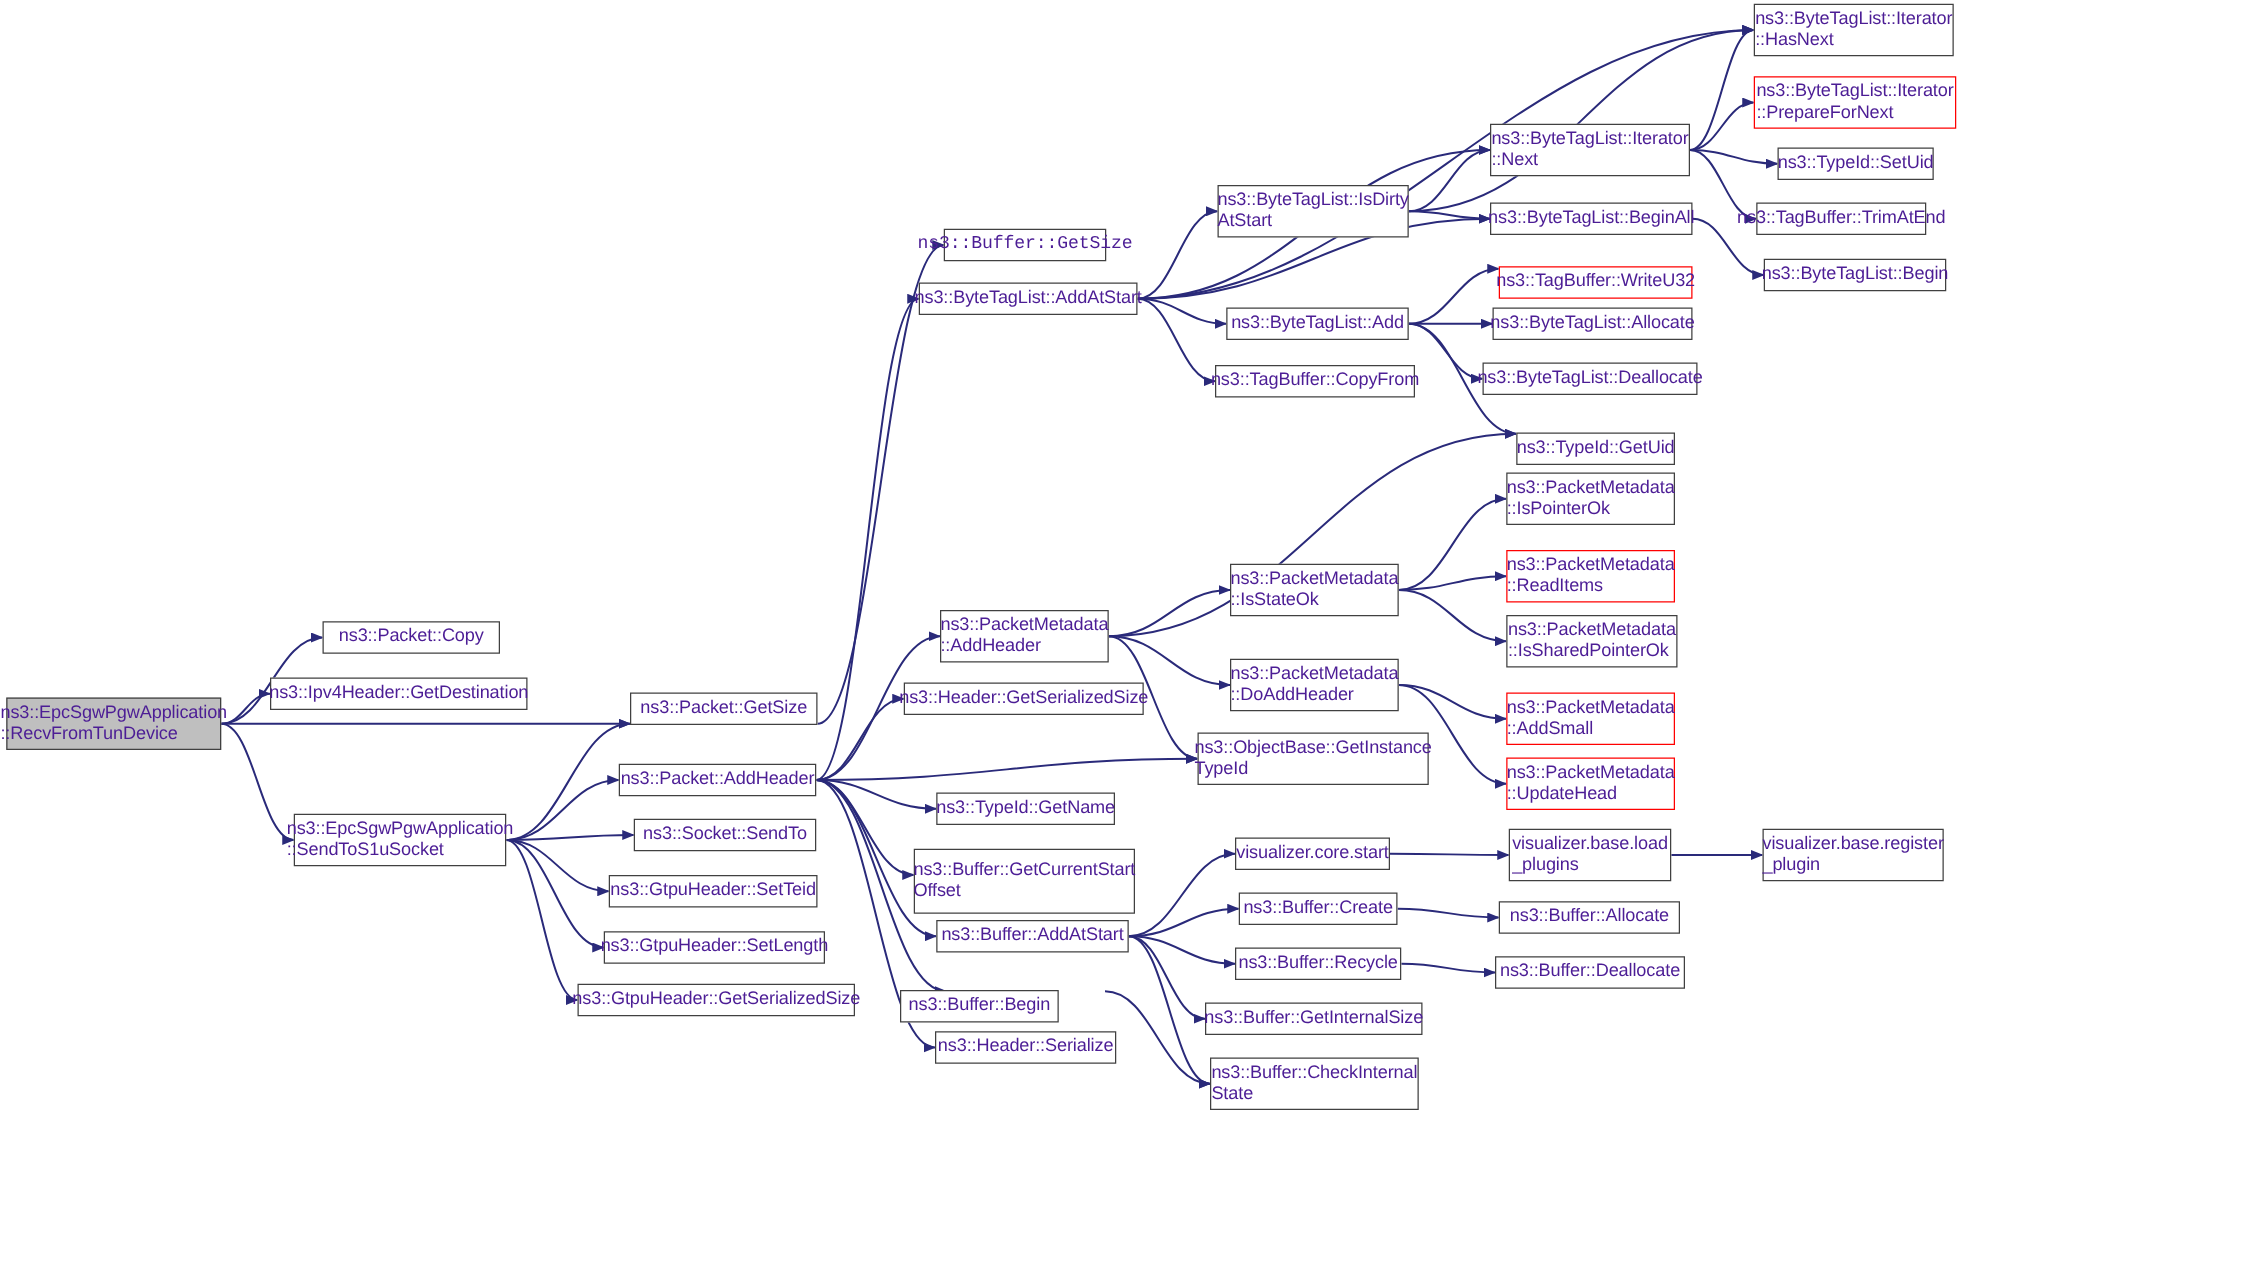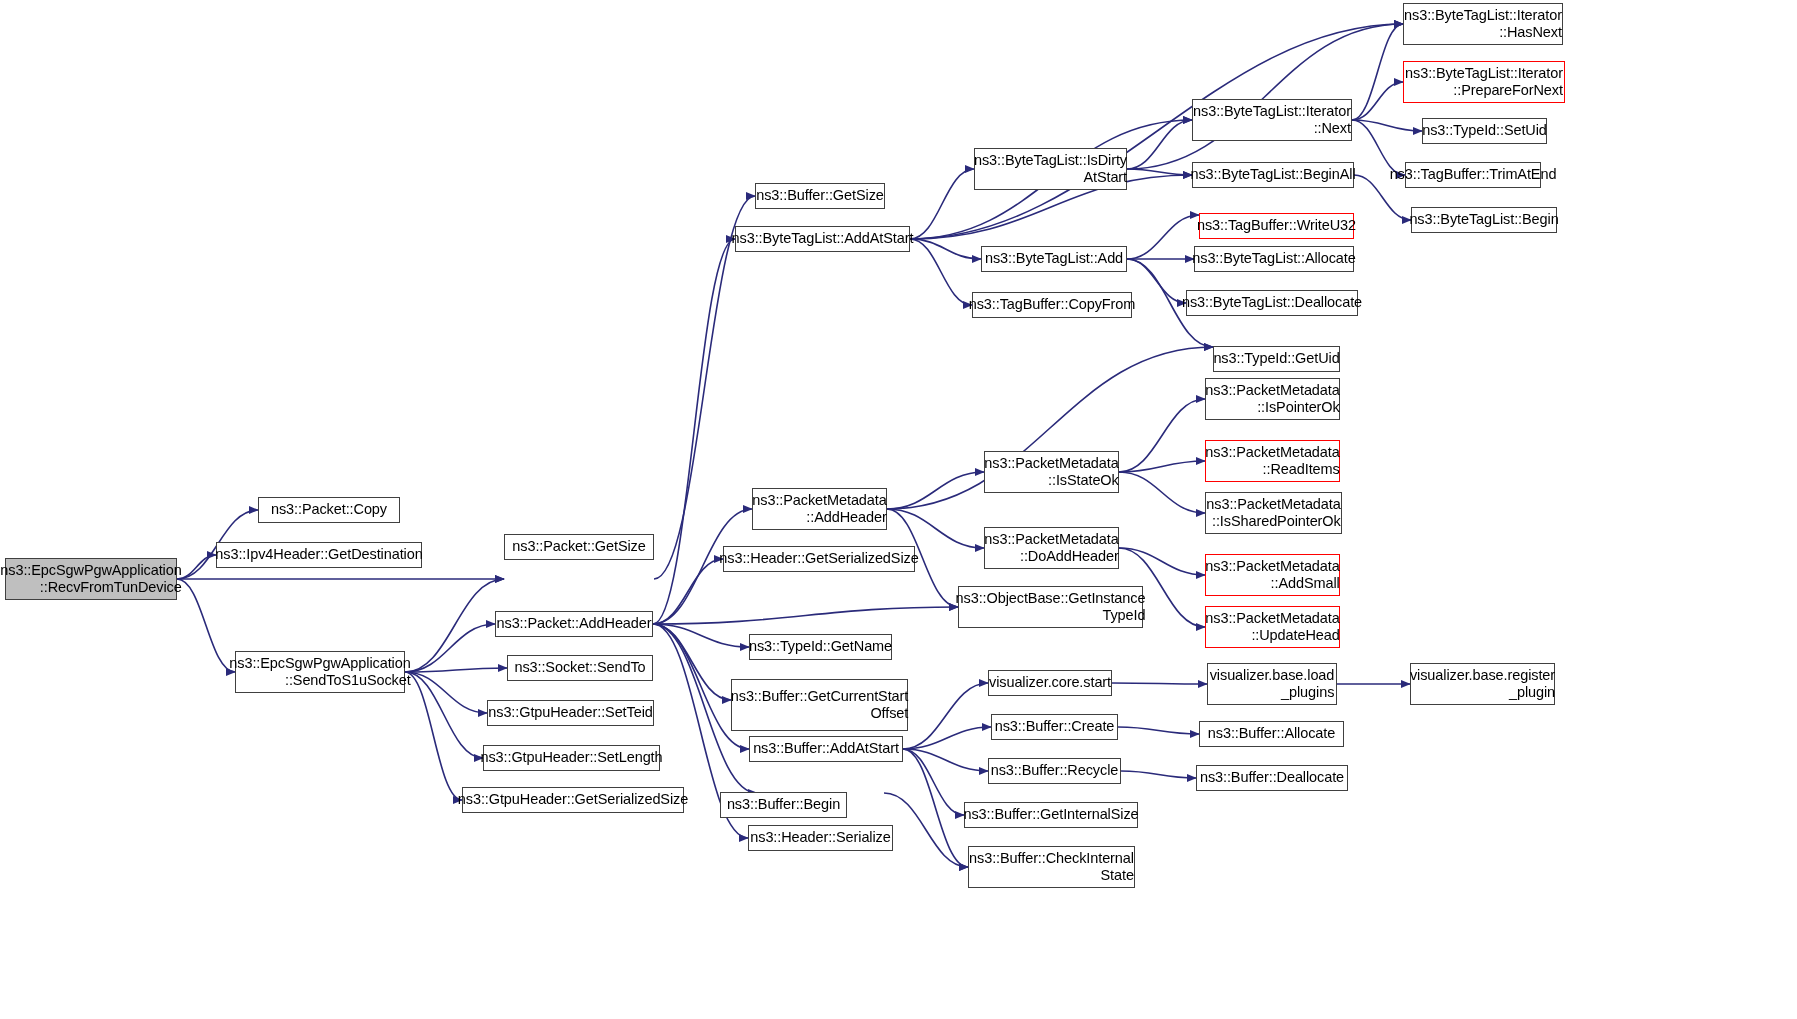--- a/index.html
+++ b/index.html
@@ -21,24 +21,24 @@
     width: 1797px;
     height: 1019px;
     pointer-events: none;
   }
   .node {
     position: absolute;
     box-sizing: border-box;
     display: flex;
     align-items: center;
     justify-content: center;
-    text-align: right;
+    text-align: left;
     background: #ffffff;
     border: 1px solid #404040;
-    color: #000000;
+    color: #4c1d95;
     font-size: 14.5px;
     line-height: 1.18;
     letter-spacing: -0.1px;
     padding: 12px 3px;
     white-space: pre-line;
     z-index: 5;
   }
   .node.red {
     border-color: #ff0000;
   }
@@ -116,27 +116,27 @@
         <path d="M 1118 727 C 1154.45 727 1162.55 734 1199 734" marker-end="url(#arrow)"></path>
         <path d="M 1121 771 C 1154.75 771 1162.25 778 1196 778" marker-end="url(#arrow)"></path>
       </g>
   </svg>
 <div class="node highlight" style="left: 5px; top: 558px; width: 172px; height: 42px;">ns3::EpcSgwPgwApplication
 ::RecvFromTunDevice</div>
     <div class="node" style="left: 258px; top: 497px; width: 142px; height: 26px;">ns3::Packet::Copy</div>
     <div class="node" style="left: 216px; top: 542px; width: 206px; height: 26px;">ns3::Ipv4Header::GetDestination</div>
     <div class="node" style="left: 235px; top: 651px; width: 170px; height: 42px;">ns3::EpcSgwPgwApplication
 ::SendToS1uSocket</div>
-    <div class="node" style="left: 504px; top: 534px; width: 150px; height: 16px;">ns3::Packet::GetSize</div>
+    <div class="node" style="left: 504px; top: 554px; width: 150px; height: 16px;">ns3::Packet::GetSize</div>
     <div class="node" style="left: 495px; top: 611px; width: 158px; height: 26px;">ns3::Packet::AddHeader</div>
     <div class="node" style="left: 507px; top: 655px; width: 146px; height: 26px;">ns3::Socket::SendTo</div>
     <div class="node" style="left: 487px; top: 700px; width: 167px; height: 26px;">ns3::GtpuHeader::SetTeid</div>
     <div class="node" style="left: 483px; top: 745px; width: 177px; height: 26px;">ns3::GtpuHeader::SetLength</div>
     <div class="node" style="left: 462px; top: 787px; width: 222px; height: 26px;">ns3::GtpuHeader::GetSerializedSize</div>
-    <div class="node" style="left: 755px; top: 183px; width: 130px; height: 26px;">ns3::Buffer::GetSize</div>
+    <div class="node" style="left: 755px; top: 183px; width: 130px; height: 26px; font-family: Liberation Mono, monospace;">ns3::Buffer::GetSize</div>
     <div class="node" style="left: 735px; top: 226px; width: 175px; height: 26px;">ns3::ByteTagList::AddAtStart</div>
     <div class="node" style="left: 752px; top: 488px; width: 135px; height: 42px;">ns3::PacketMetadata
 ::AddHeader</div>
     <div class="node" style="left: 723px; top: 546px; width: 192px; height: 26px;">ns3::Header::GetSerializedSize</div>
     <div class="node" style="left: 749px; top: 634px; width: 143px; height: 26px;">ns3::TypeId::GetName</div>
     <div class="node" style="left: 731px; top: 679px; width: 177px; height: 52px;">ns3::Buffer::GetCurrentStart
 Offset</div>
     <div class="node" style="left: 749px; top: 736px; width: 154px; height: 26px;">ns3::Buffer::AddAtStart</div>
     <div class="node" style="left: 720px; top: 780px; width: 127px; height: 22px; margin-top: 12px;">ns3::Buffer::Begin</div>
     <div class="node" style="left: 748px; top: 825px; width: 145px; height: 26px;">ns3::Header::Serialize</div>

